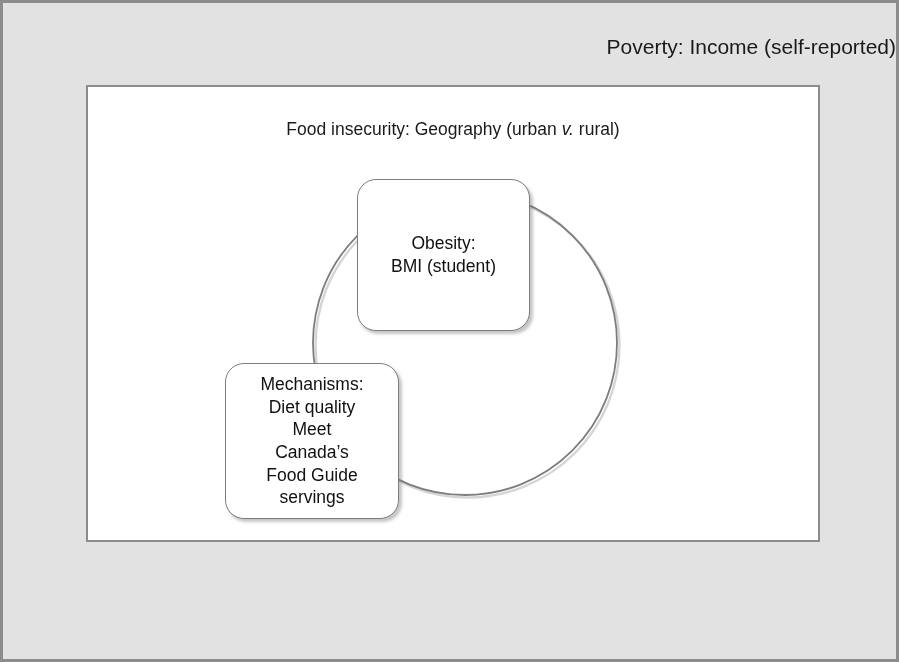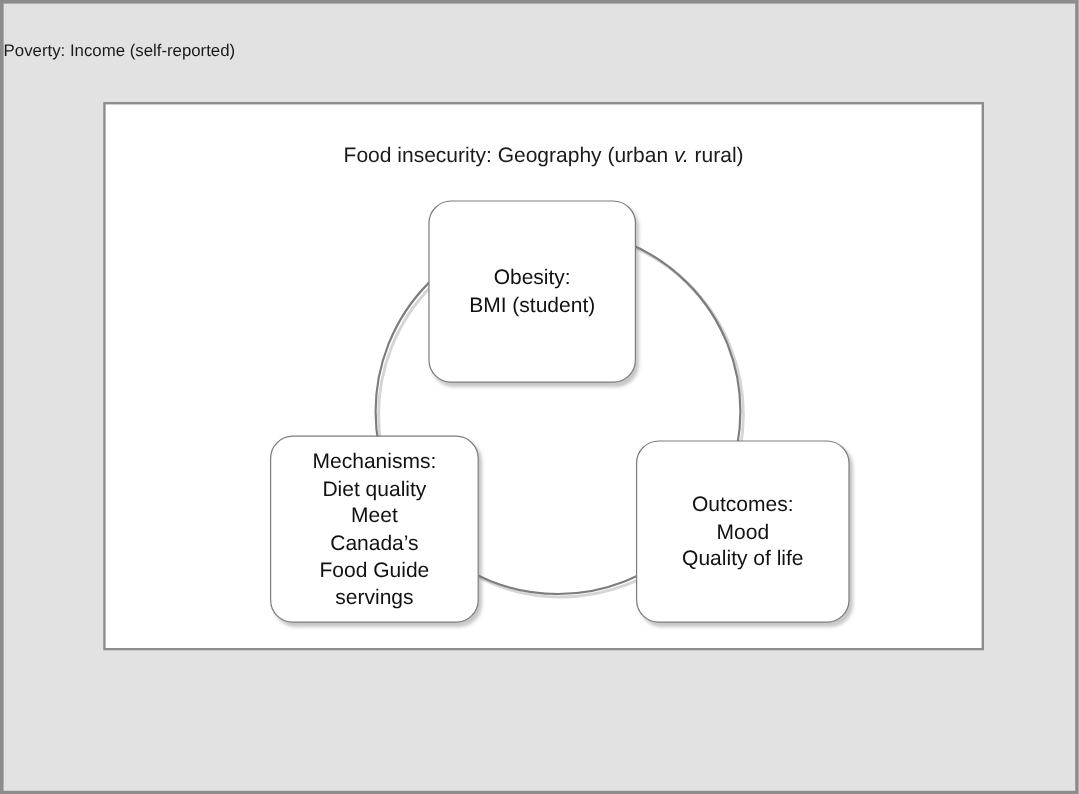--- a/index.html
+++ b/index.html
@@ -21,22 +21,22 @@
     border: 3px solid #8c8c8c;
     overflow: hidden;
   }
 
   
   .outer-label {
     position: absolute;
     left: 0;
     right: 0;
     top: 31px;
-    text-align: left;
-    font-size: 14px;
+    text-align: right;
+    font-size: 21px;
     color: #1a1a1a;
     line-height: 1.2;
     white-space: nowrap;
   }
 
   
   #inner-panel {
     position: absolute;
     left: 83px;
     top: 82px;
@@ -88,21 +88,21 @@
   .node-text {
     font-size: 17.5px;
     line-height: 22.6px;
     color: #111111;
     padding: 0 6px;
     white-space: pre-line;
   }
 
   #node-obesity {
     left: 269px;
-    top: 80px;
+    top: 92px;
     width: 173px;
     height: 152px;
   }
   #node-mechanisms {
     left: 137px;
     top: 276px;
     width: 174px;
     height: 156px;
   }
   #node-outcomes {
@@ -135,20 +135,15 @@
 
     <div class="node" id="node-mechanisms">
       <div class="node-text">Mechanisms:
 Diet quality
 Meet
 Canada’s
 Food Guide
 servings</div>
     </div>
 
-    <div class="node" id="node-outcomes">
-      <div class="node-text">Outcomes:
-Mood
-Quality of life</div>
-    </div>
 
   </div>
 </div>
 
 </body></html>

